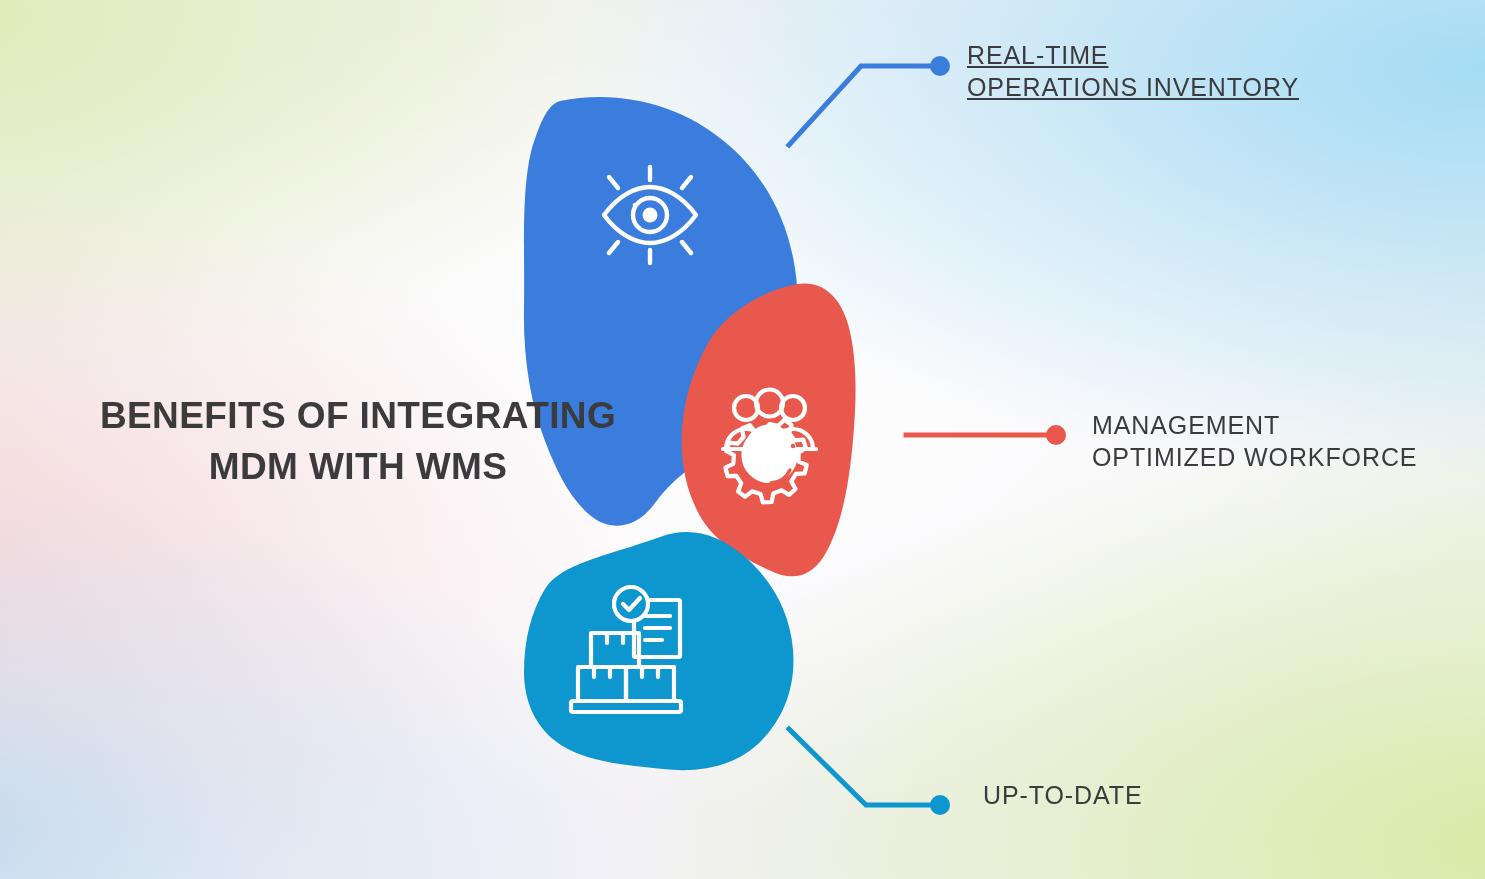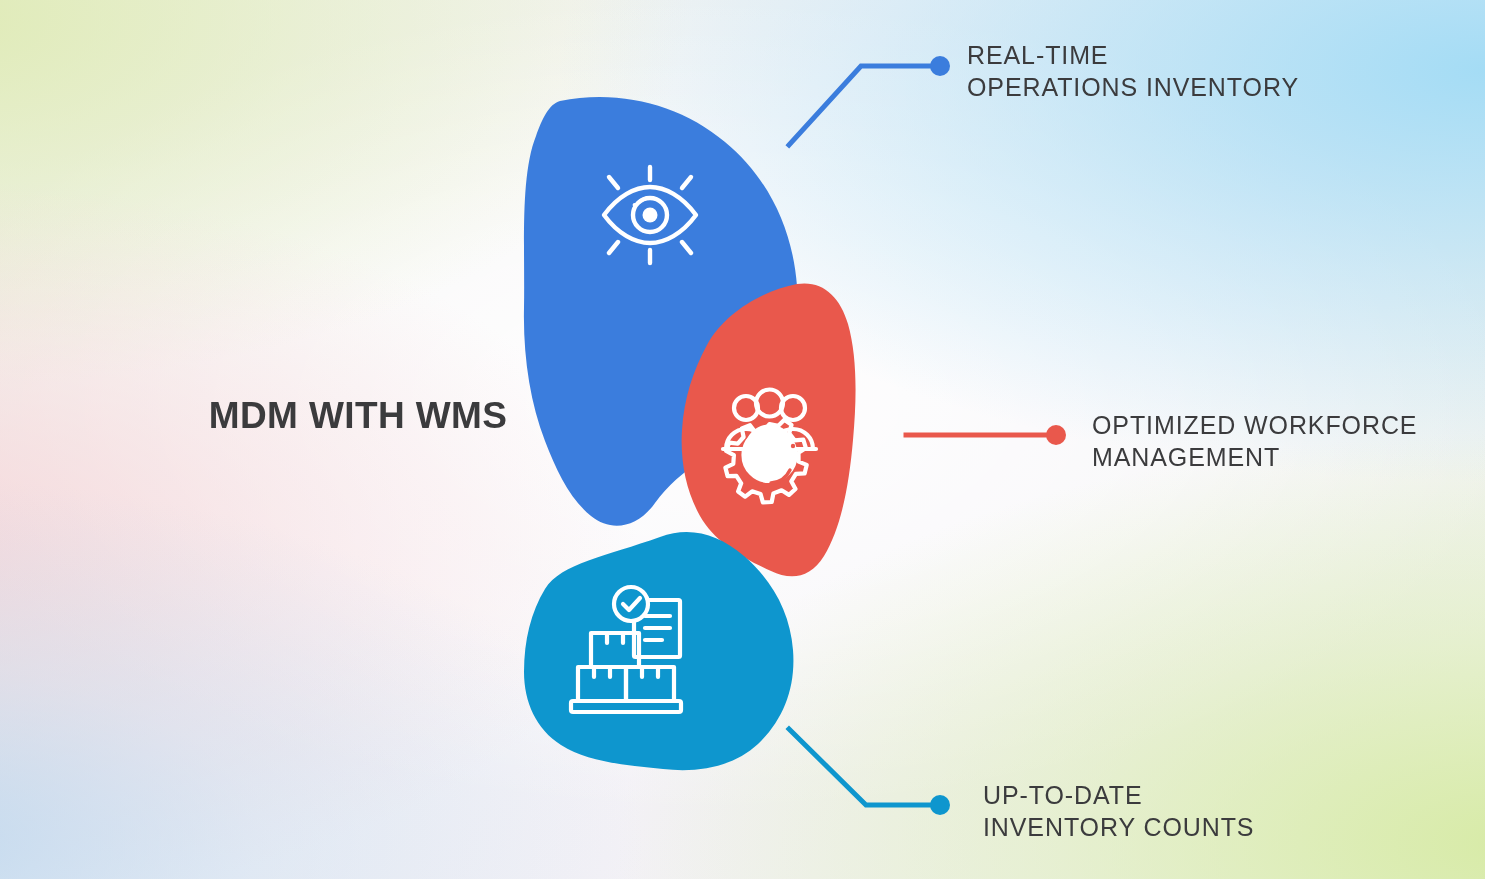--- a/index.html
+++ b/index.html
@@ -57,21 +57,21 @@
 
   
   .label {
     position: absolute;
     color: #3b3b3d;
     font-size: 25px;
     letter-spacing: 0.9px;
     line-height: 1.26;
     white-space: nowrap;
   }
-  #label-1 { left: 967px; top: 40px; }
+  #label-1 { left: 967px; top: 40px; text-decoration: underline; }
   #label-2 { left: 1092px; top: 410px; }
   #label-3 { left: 983px; top: 780px; }
 </style>
 </head>
 <body>
 
 <div id="bg-layer"></div>
 
 <svg id="stage" viewBox="0 0 1485 879">
 
@@ -184,29 +184,29 @@
   </g>
 
   <g>
     <path fill="none" stroke="#0e96ce" stroke-width="5" stroke-linecap="square" d="M789,729 L866,805 L937,805"></path>
     <circle cx="940" cy="805" r="10" fill="#0e96ce"></circle>
   </g>
 
 </svg>
 
 <div id="title-block">
+  <div class="title-line">BENEFITS OF INTEGRATING</div>
   <div class="title-line">MDM WITH WMS</div>
 </div>
 
 <div class="label" id="label-1">
   <div>REAL-TIME</div>
   <div>OPERATIONS INVENTORY</div>
 </div>
 
 <div class="label" id="label-2">
+  <div>MANAGEMENT</div>
   <div>OPTIMIZED WORKFORCE</div>
-  <div>MANAGEMENT</div>
 </div>
 
 <div class="label" id="label-3">
   <div>UP-TO-DATE</div>
-  <div>INVENTORY COUNTS</div>
 </div>
 
 </body></html>

